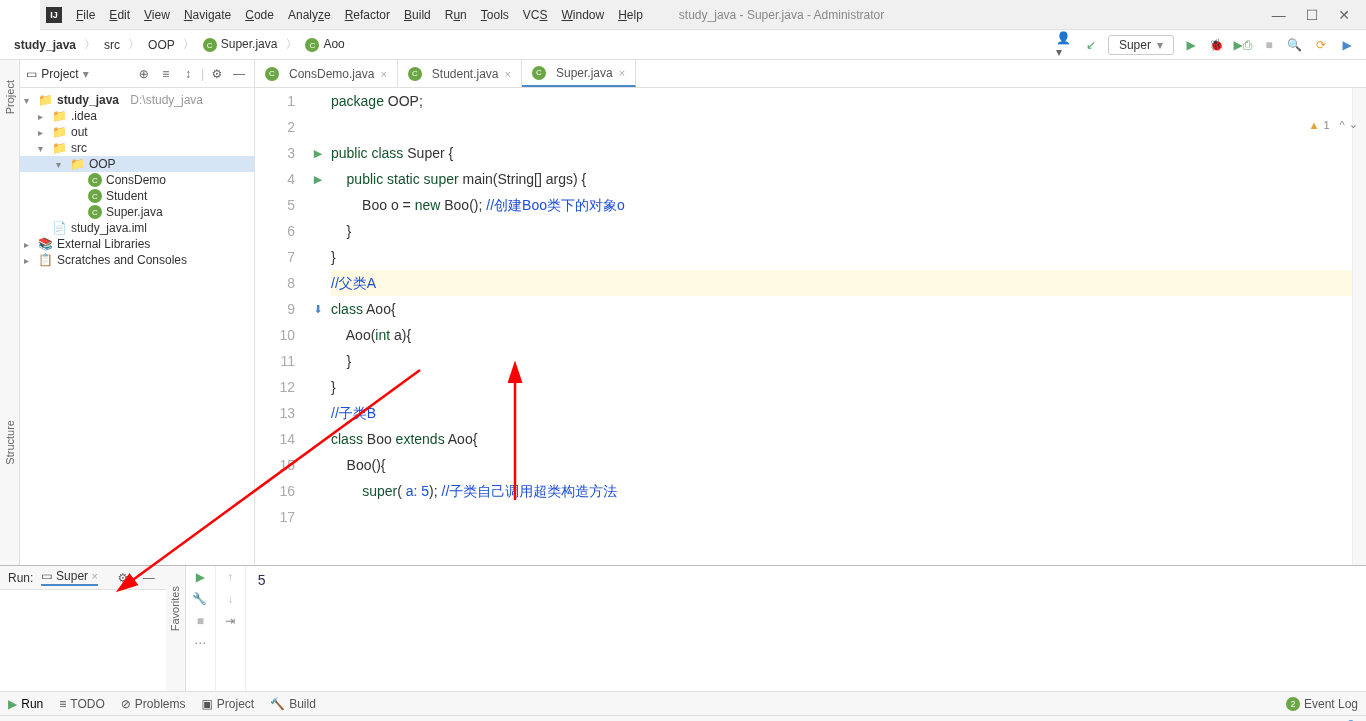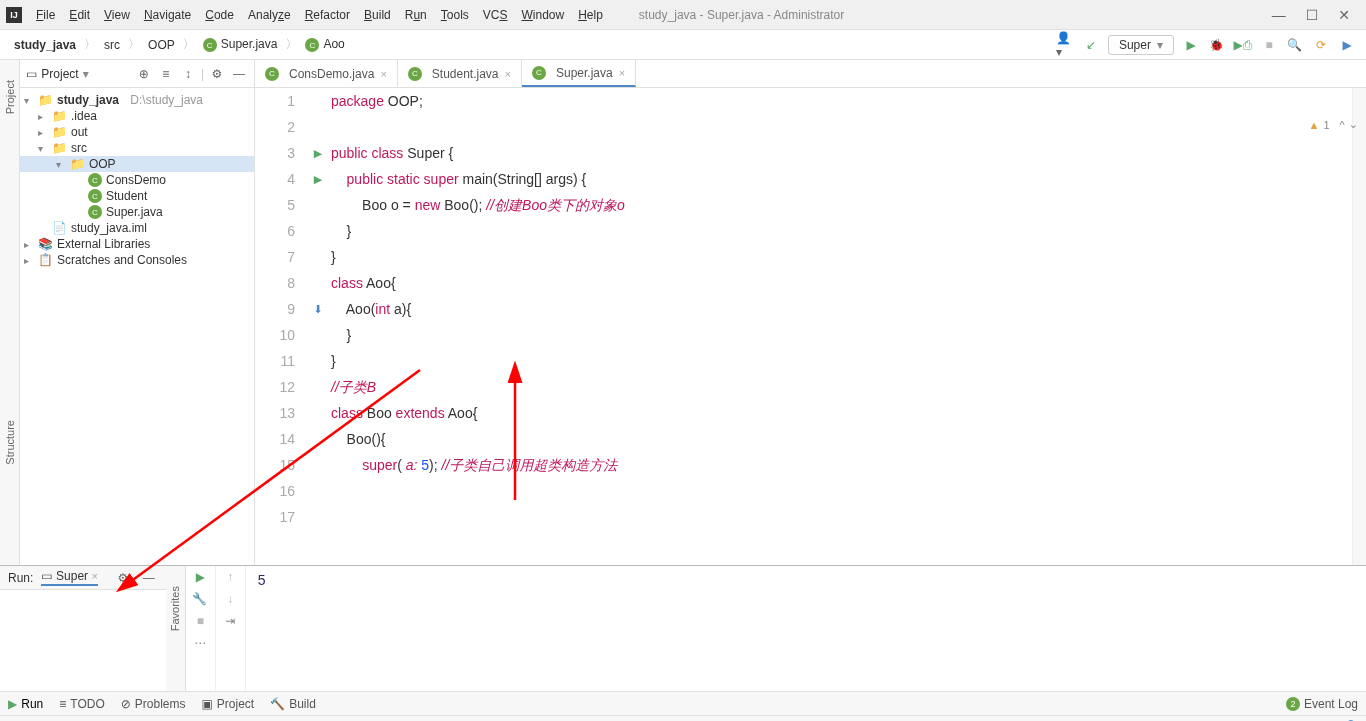--- a/index.html
+++ b/index.html
@@ -1,17 +1,17 @@
 <!DOCTYPE html>
 <html><head>
 <meta charset="utf-8">
 <style>
 * { margin: 0; padding: 0; box-sizing: border-box; font-family: "Segoe UI", Arial, sans-serif; }
 body { width: 1366px; height: 721px; background: #fff; font-size: 12px; color: #333; overflow: hidden; position: relative; }
-.titlebar { height: 30px; display: flex; align-items: center; background: #f0f0f0; border-bottom: 1px solid #e0e0e0; padding: 0 6px; }
+.titlebar { height: 30px; display: flex; align-items: center; background: #f0f0f0; border-bottom: 1px solid #e0e0e0; padding: 0 6px; margin-left: 40px; }
 .titlebar-icon { width: 16px; height: 16px; background: #333; color: #fff; display: flex; align-items: center; justify-content: center; font-size: 9px; font-weight: bold; margin-right: 8px; }
 .menu-items { display: flex; gap: 2px; }
 .menu-items span { padding: 2px 6px; cursor: pointer; }
 .menu-items u { text-decoration: underline; }
 .window-title { margin-left: 30px; color: #888; }
 .win-controls { margin-left: auto; display: flex; gap: 20px; padding-right: 10px; font-size: 14px; color: #666; }
 .nav-bar { height: 30px; display: flex; align-items: center; padding: 0 10px; border-bottom: 1px solid #e0e0e0; background: #fff; }
 .breadcrumb { display: flex; align-items: center; gap: 4px; }
 .breadcrumb .crumb { padding: 2px 4px; }
 .breadcrumb .sep { color: #aaa; }
@@ -43,22 +43,22 @@
 .tab { display: flex; align-items: center; padding: 0 10px; gap: 6px; border-right: 1px solid #e0e0e0; color: #555; cursor: pointer; }
 .tab.active { border-bottom: 2px solid #4a88c7; }
 .tab-close { color: #aaa; font-size: 11px; }
 .code-area { flex: 1; display: flex; font-family: "Consolas", monospace; font-size: 14px; position: relative; overflow: hidden; }
 .gutter { width: 50px; text-align: right; padding-right: 10px; color: #aaa; background: #fff; }
 .gutter .ln { height: 26px; line-height: 26px; }
 .run-gutter { width: 26px; }
 .run-gutter .rm { height: 26px; display: flex; align-items: center; justify-content: center; color: #59a869; font-size: 11px; }
 .code { flex: 1; }
 .code .line { height: 26px; line-height: 26px; white-space: pre; }
-.kw { color: #be185d; }
-.cmt { color: #be185d; font-style: italic; }
+.kw { color: #14532d; }
+.cmt { color: #1d4ed8; }
 .fld { color: #871094; font-style: italic; }
 .hl-line { background: #fffae3; }
 .badge-right { position: absolute; top: 30px; right: 8px; font-size: 11px; display: flex; align-items: center; gap: 4px; color: #888; }
 .warn-tri { color: #e2a53a; font-weight: bold; }
 .run-panel { border-top: 1px solid #bbb; height: 126px; display: flex; flex-direction: row; }
 .run-header { height: 24px; display: flex; align-items: center; padding: 0 8px; border-bottom: 1px solid #e0e0e0; gap: 8px; background: #f7f7f7; }
 .run-body { flex: 1; display: flex; }
 .run-left { width: 20px; background: #f7f7f7; border-right: 1px solid #e0e0e0; display: flex; flex-direction: column; align-items: center; padding-top: 20px; gap: 30px; }
 .run-tools { width: 30px; display: flex; flex-direction: column; align-items: center; padding: 4px 0; gap: 8px; border-right: 1px solid #eee; }
 .run-tools2 { width: 30px; display: flex; flex-direction: column; align-items: center; padding: 4px 0; gap: 8px; border-right: 1px solid #eee; }
@@ -264,20 +264,21 @@
           <div class="rm"></div>
       </div>
       <div class="code">
         <div class="line"><span class="kw">package</span> OOP;</div>
         <div class="line"></div>
         <div class="line"><span class="kw">public class</span> Super {</div>
         <div class="line">    <span class="kw">public static super</span> main(String[] args) {</div>
         <div class="line">        Boo o = <span class="kw">new</span> Boo(); <span class="cmt">//创建Boo类下的对象o</span></div>
         <div class="line">    }</div>
         <div class="line">}</div>
+        <div class="line hl-line"><span class="cmt">//父类A</span></div>
         <div class="line"><span class="kw">class</span> Aoo{</div>
         <div class="line">    Aoo(<span class="kw">int</span> a){</div>
         <div class="line">    }</div>
         <div class="line">}</div>
         <div class="line"><span class="cmt">//子类B</span></div>
         <div class="line"><span class="kw">class</span> Boo <span class="kw">extends</span> Aoo{</div>
         <div class="line">    Boo(){</div>
         <div class="line">        <span class="kw">super</span>( <span class="cmt">a: </span><span style="color:#1750eb">5</span>); <span class="cmt">//子类自己调用超类构造方法</span></div>
       </div>
       <div class="right-strip"></div>

